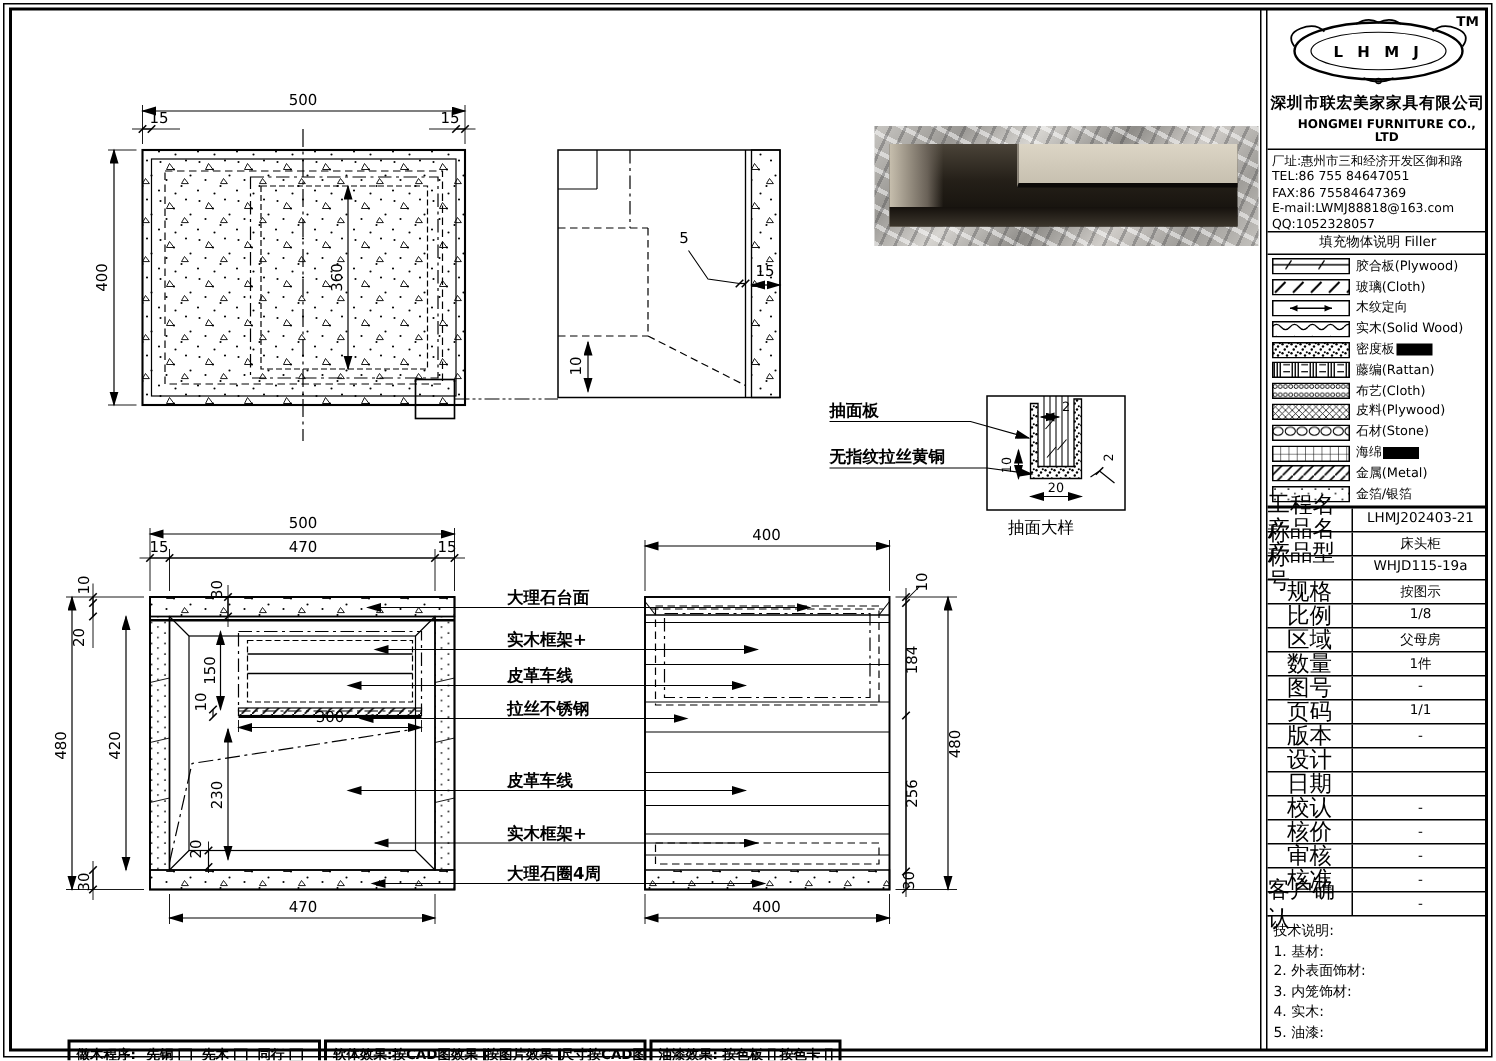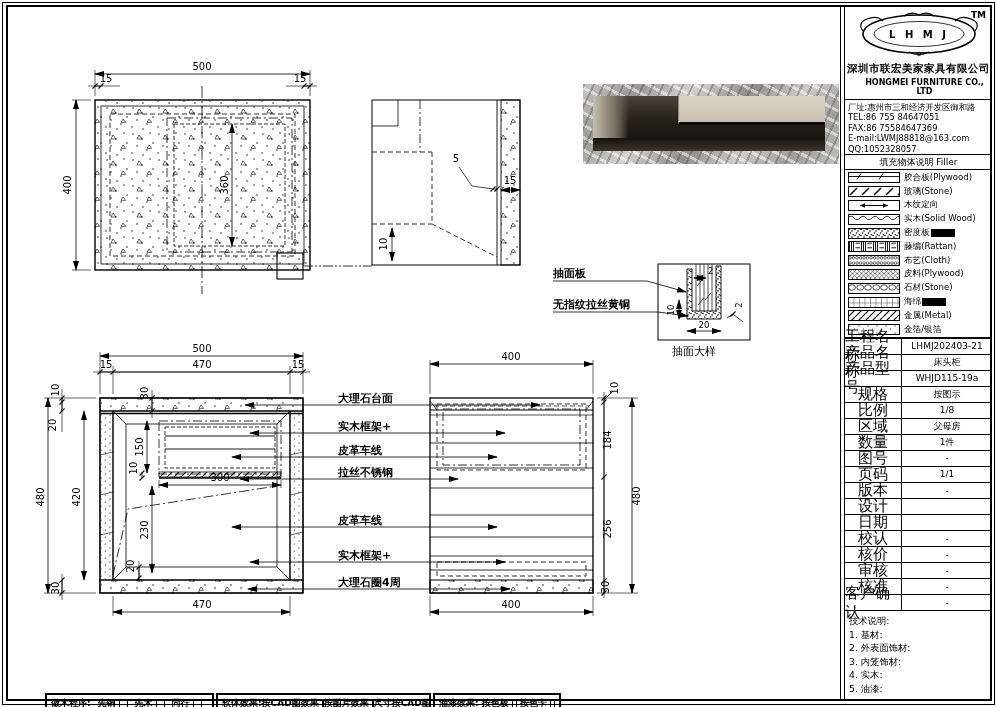--- a/index.html
+++ b/index.html
@@ -380,21 +380,21 @@
       <div class="lrow">
         <svg width="52" height="11">
             <rect x="0.5" y="0.5" width="51" height="10" fill="url(#ply)" stroke="#000"></rect>
           </svg>
         <span class="llab">胶合板(Plywood)</span>
       </div>
       <div class="lrow">
         <svg width="52" height="11">
             <rect x="0.5" y="0.5" width="51" height="10" fill="url(#glassP)" stroke="#000"></rect>
           </svg>
-        <span class="llab">玻璃(Stone)</span>
+        <span class="llab">玻璃(Cloth)</span>
       </div>
       <div class="lrow">
         <svg width="52" height="11">
             <rect x="0.5" y="0.5" width="51" height="10" fill="none" stroke="#000"></rect>
           <line x1="12" y1="5.5" x2="40" y2="5.5" stroke="#000" stroke-width="1"></line>
           <path d="M12,5.5 l5,-2.2 v4.4 z M40,5.5 l-5,-2.2 v4.4 z" fill="#000"></path>
           </svg>
         <span class="llab">木纹定向</span>
       </div>
       <div class="lrow">

